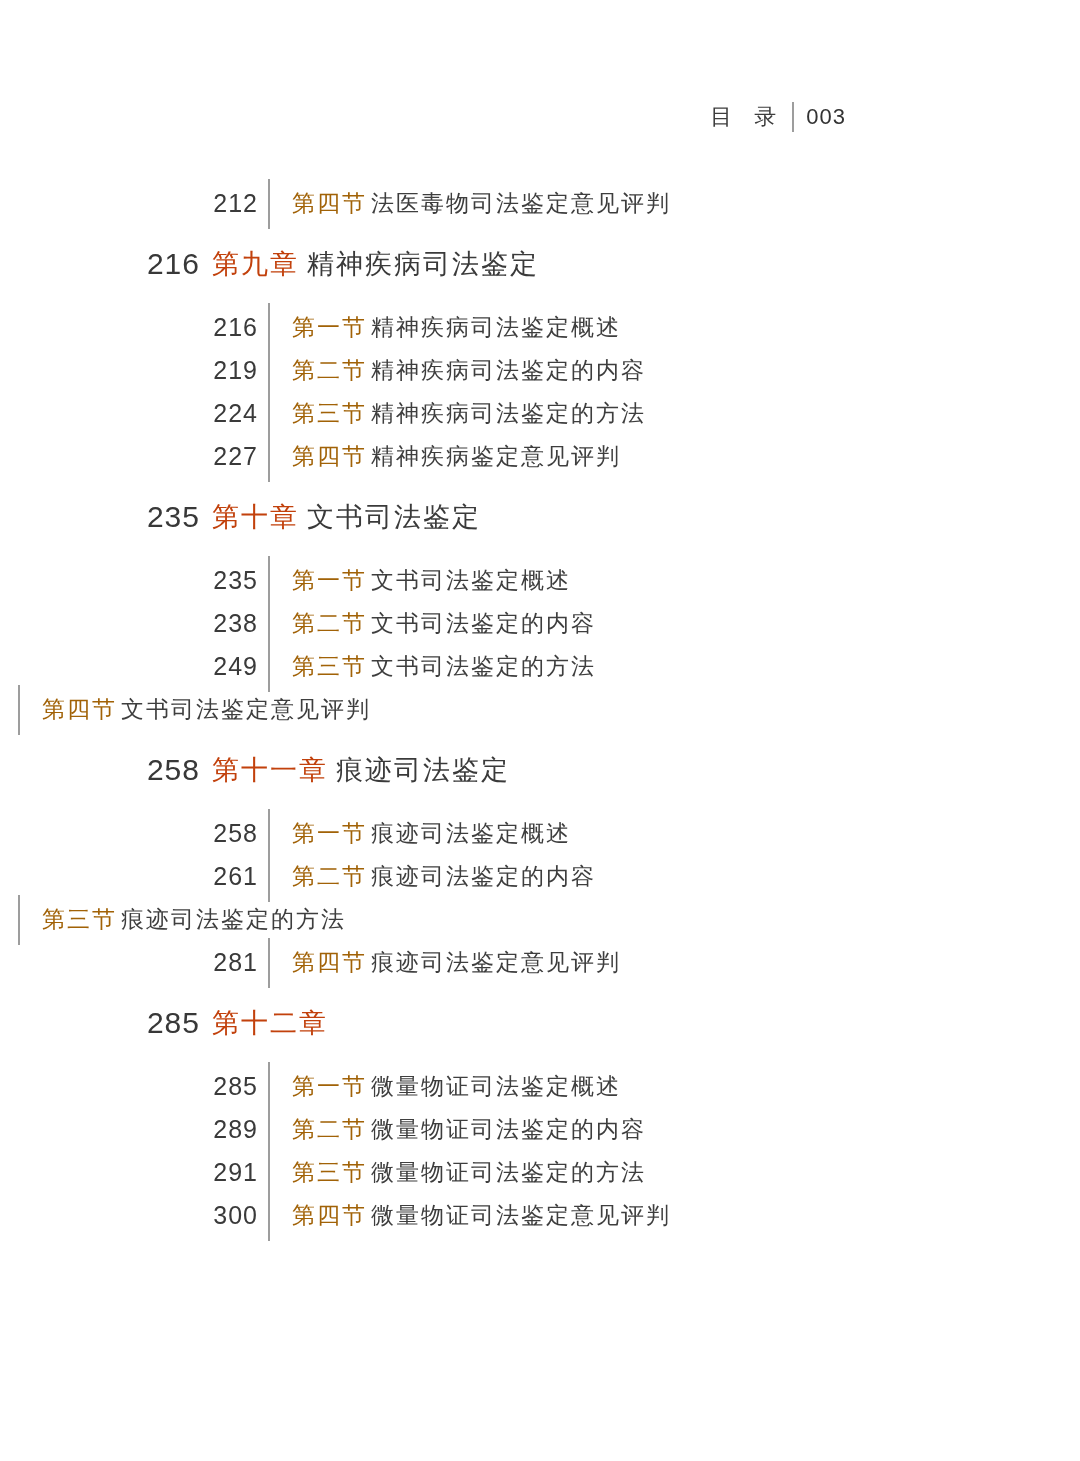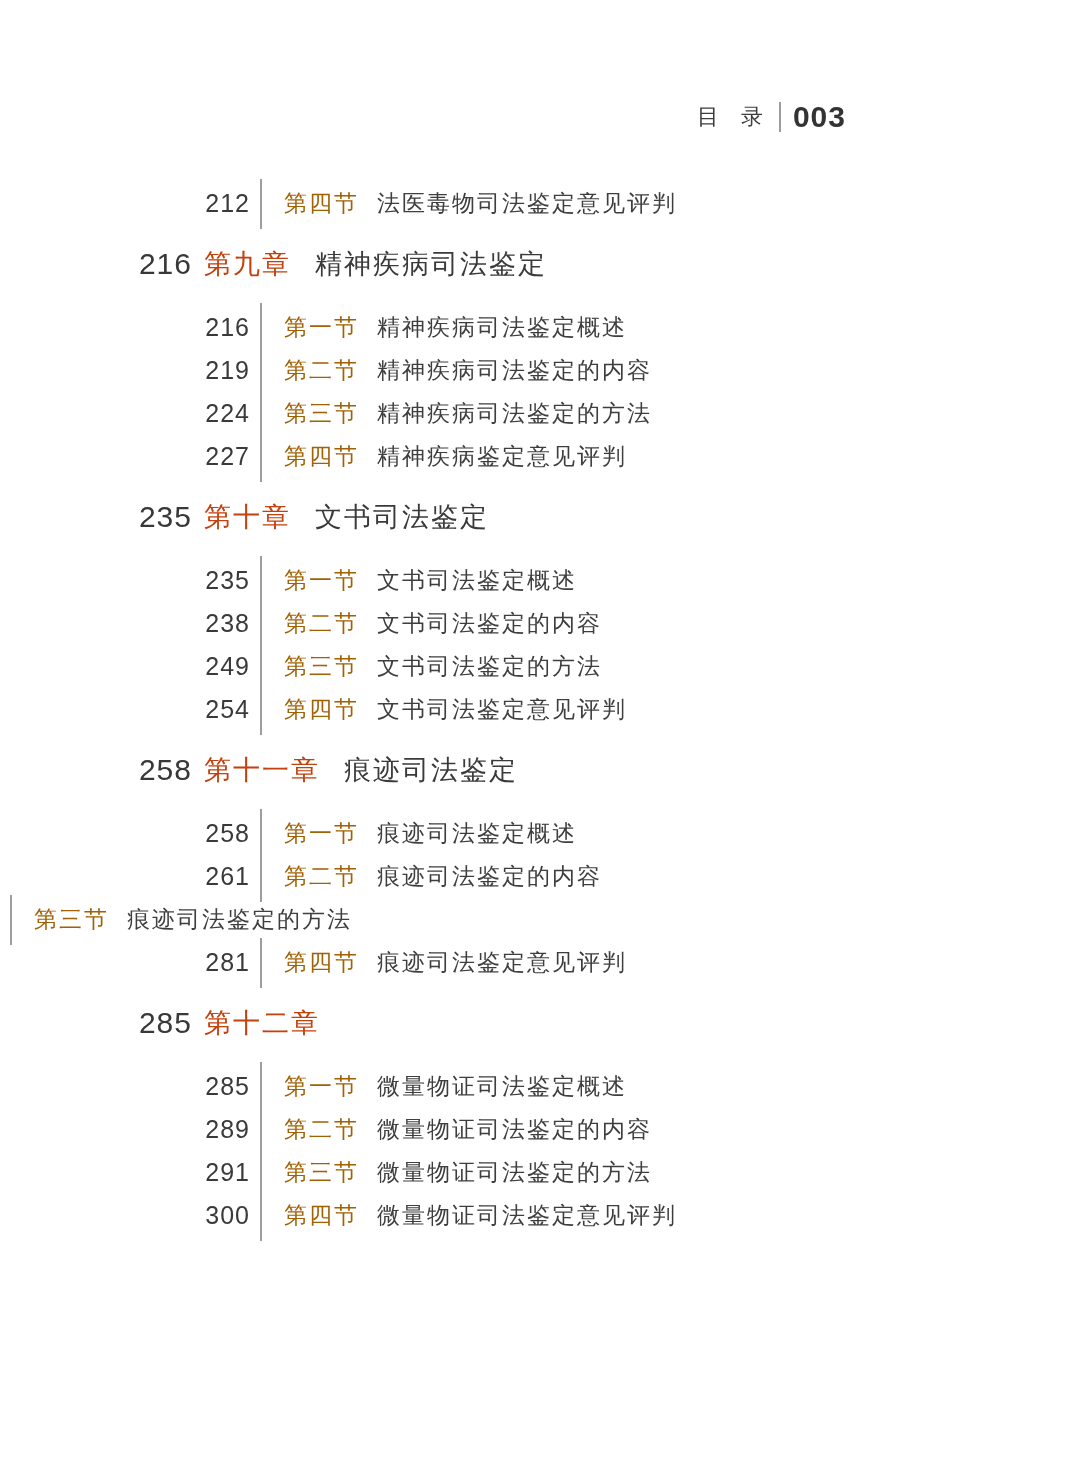--- a/index.html
+++ b/index.html
@@ -34,31 +34,32 @@
   .header-bar {
     display: inline-block;
     width: 2px;
     height: 30px;
     background: #9d9d9d;
     margin-right: 12px;
     flex: none;
   }
   .header-num {
     font-family: "Liberation Sans", sans-serif;
-    font-weight: 700;
-    font-size: 30px;
+    font-weight: 400;
+    font-size: 22px;
     color: #333333;
     letter-spacing: 1px;
   }
   
   .toc {
     position: absolute;
     top: 182px;
     left: 0;
     width: 100%;
+    padding-left: 8px;
   }
   .row {
     display: flex;
     align-items: center;
     height: 43px;
     white-space: nowrap;
   }
   .row .num {
     font-family: "Liberation Sans", sans-serif;
     color: #3a3a3a;
@@ -78,21 +79,21 @@
     margin-left: 10px;
     flex: none;
   }
   .row.section .label {
     margin-left: 22px;
     font-size: 23px;
     letter-spacing: 2px;
     color: #a16207;
   }
   .row.section .title {
-    margin-left: 18px;
+    margin-left: 4px;
     font-size: 23px;
     letter-spacing: 2px;
     color: #3e3e3e;
     font-family: Liberation Mono, monospace;
   }
   
   .row.chapter {
     margin-top: 17px;
     margin-bottom: 21px;
   }
@@ -103,21 +104,21 @@
     letter-spacing: 1px;
     color: #383838;
   }
   .row.chapter .label {
     margin-left: 12px;
     font-size: 27px;
     letter-spacing: 2px;
     color: #c2410c;
   }
   .row.chapter .title {
-    margin-left: 24px;
+    margin-left: 8px;
     font-size: 27px;
     letter-spacing: 2px;
     color: #3a3a3a;
   }
 </style>
 </head>
 <body>
 
 <div class="page">
 
@@ -180,21 +181,20 @@
         <span class="label">第二节</span>
         <span class="title">文书司法鉴定的内容</span>
       </div>
       <div class="row section">
         <span class="num">249</span>
         <span class="bar"></span>
         <span class="label">第三节</span>
         <span class="title">文书司法鉴定的方法</span>
       </div>
       <div class="row section">
-        <span class="num">254</span>
         <span class="bar"></span>
         <span class="label">第四节</span>
         <span class="title">文书司法鉴定意见评判</span>
       </div>
       <div class="row chapter">
         <span class="num">258</span>
         <span class="label">第十一章</span>
         <span class="title">痕迹司法鉴定</span>
       </div>
       <div class="row section">

